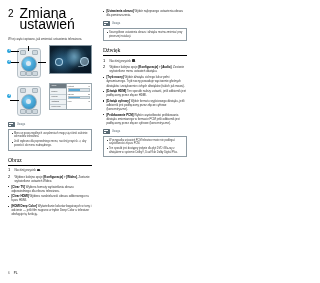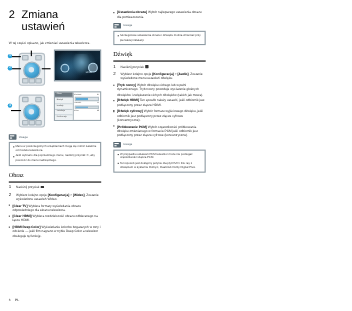--- a/index.html
+++ b/index.html
@@ -35,21 +35,21 @@
     align-items:flex-start;
     margin:0 0 7px 0;
   }
   .chapter-num{
     font-size:10px;
     line-height:11px;
     color:#000;
     font-weight:400;
   }
   .chapter-title{
-    font-size:10px;
+    font-size:14px;
     line-height:11px;
     font-weight:400;
     color:#000;
   }
 
   
   .intro{
     font-size:2.9px;
     line-height:4.1px;
     color:#333;

